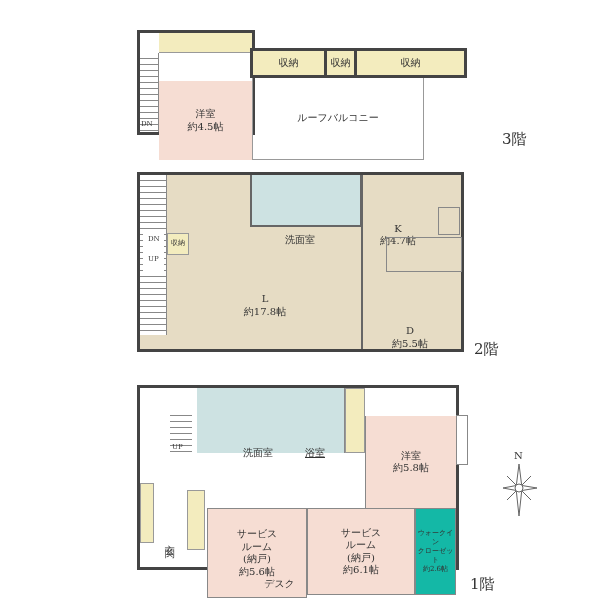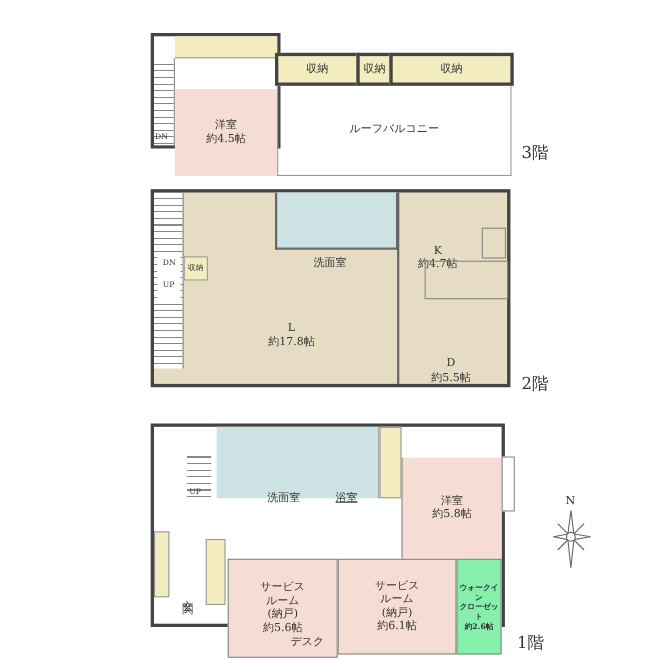--- a/index.html
+++ b/index.html
@@ -33,25 +33,25 @@
   <div class="abs wall room" style="left:113px;top:0;width:77px;height:30px;background:#f3ecbe;">
     <span class="sm">収納</span>
   </div>
   <div class="abs wall room" style="left:187px;top:0;width:33px;height:30px;background:#f3ecbe;">
     <span class="sm">収納</span>
   </div>
   <div class="abs wall room" style="left:217px;top:0;width:113px;height:30px;background:#f3ecbe;">
     <span class="sm">収納</span>
   </div>
 
-  <div class="abs room" style="left:115px;top:30px;width:213px;height:82px;border:1px solid #999;border-top:none;">
+  <div class="abs room" style="left:115px;top:30px;width:172px;height:82px;border:1px solid #999;border-top:none;">
     <span class="lbl">ルーフバルコニー</span>
   </div>
 </div>
-<div class="abs floor-lbl" style="left:474px;top:130px;">3階</div>
+<div class="abs floor-lbl" style="left:502px;top:130px;">3階</div>
 
 <div class="abs wall" style="left:137px;top:172px;width:327px;height:180px;background:#e6dcc4;">
 
   <div class="abs" style="left:0;top:0;width:27px;height:160px;background:repeating-linear-gradient(180deg,#fff 0 5px,#888 5px 6px);border-right:1px solid #888;"></div>
   <div class="abs" style="left:3px;top:56px;width:21px;height:40px;background:#fff;"></div>
   <div class="abs xs" style="left:8px;top:60px;">DN</div>
   <div class="abs xs" style="left:8px;top:80px;">UP</div>
 
   <div class="abs room" style="left:27px;top:30px;width:22px;height:22px;background:#f3ecbe;border:1px solid #999;">
     <span class="xs">収納</span>
@@ -125,21 +125,21 @@
     <span class="sm">デスク</span>
   </div>
 
   <div class="abs room" style="left:170px;top:95px;width:108px;height:87px;background:#f6ddd3;border:1px solid #888;">
     <span class="lbl">サービス</span>
     <span class="lbl">ルーム</span>
     <span class="lbl">(納戸)</span>
     <span class="lbl">約6.1帖</span>
   </div>
 
-  <div class="abs room" style="left:278px;top:95px;width:41px;height:87px;background:#86efac;border:1px solid #888;font-weight:bold;">
+  <div class="abs room" style="left:278px;top:95px;width:41px;height:87px;background:#14b8a6;border:1px solid #888;">
     <span class="xs">ウォークイン</span>
     <span class="xs">クローゼット</span>
     <span class="xs">約2.6帖</span>
   </div>
 </div>
 <div class="abs floor-lbl" style="left:470px;top:555px;margin-top:20px;">1階</div>
 
 <div class="abs" style="left:495px;top:450px;width:50px;height:75px;">
   <div class="abs sm" style="left:19px;top:0;">N</div>
   <svg width="50" height="75">

